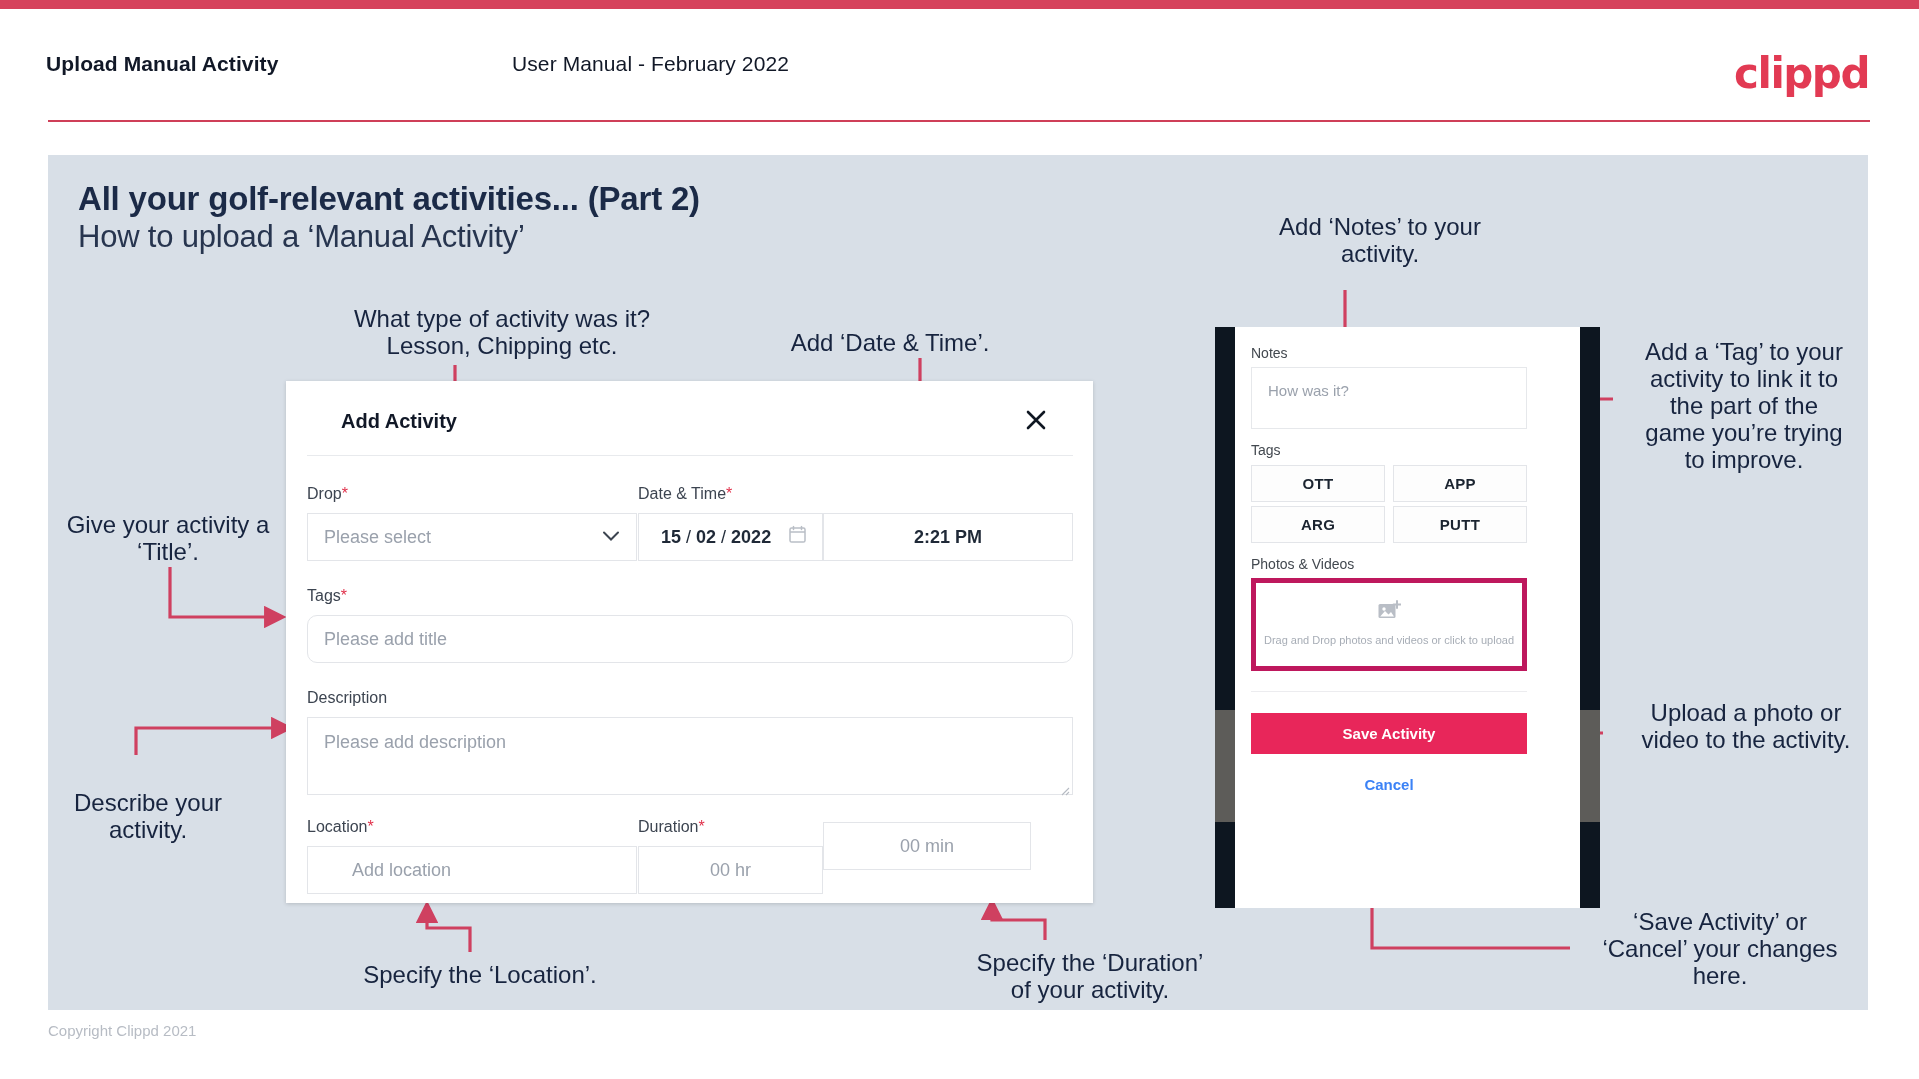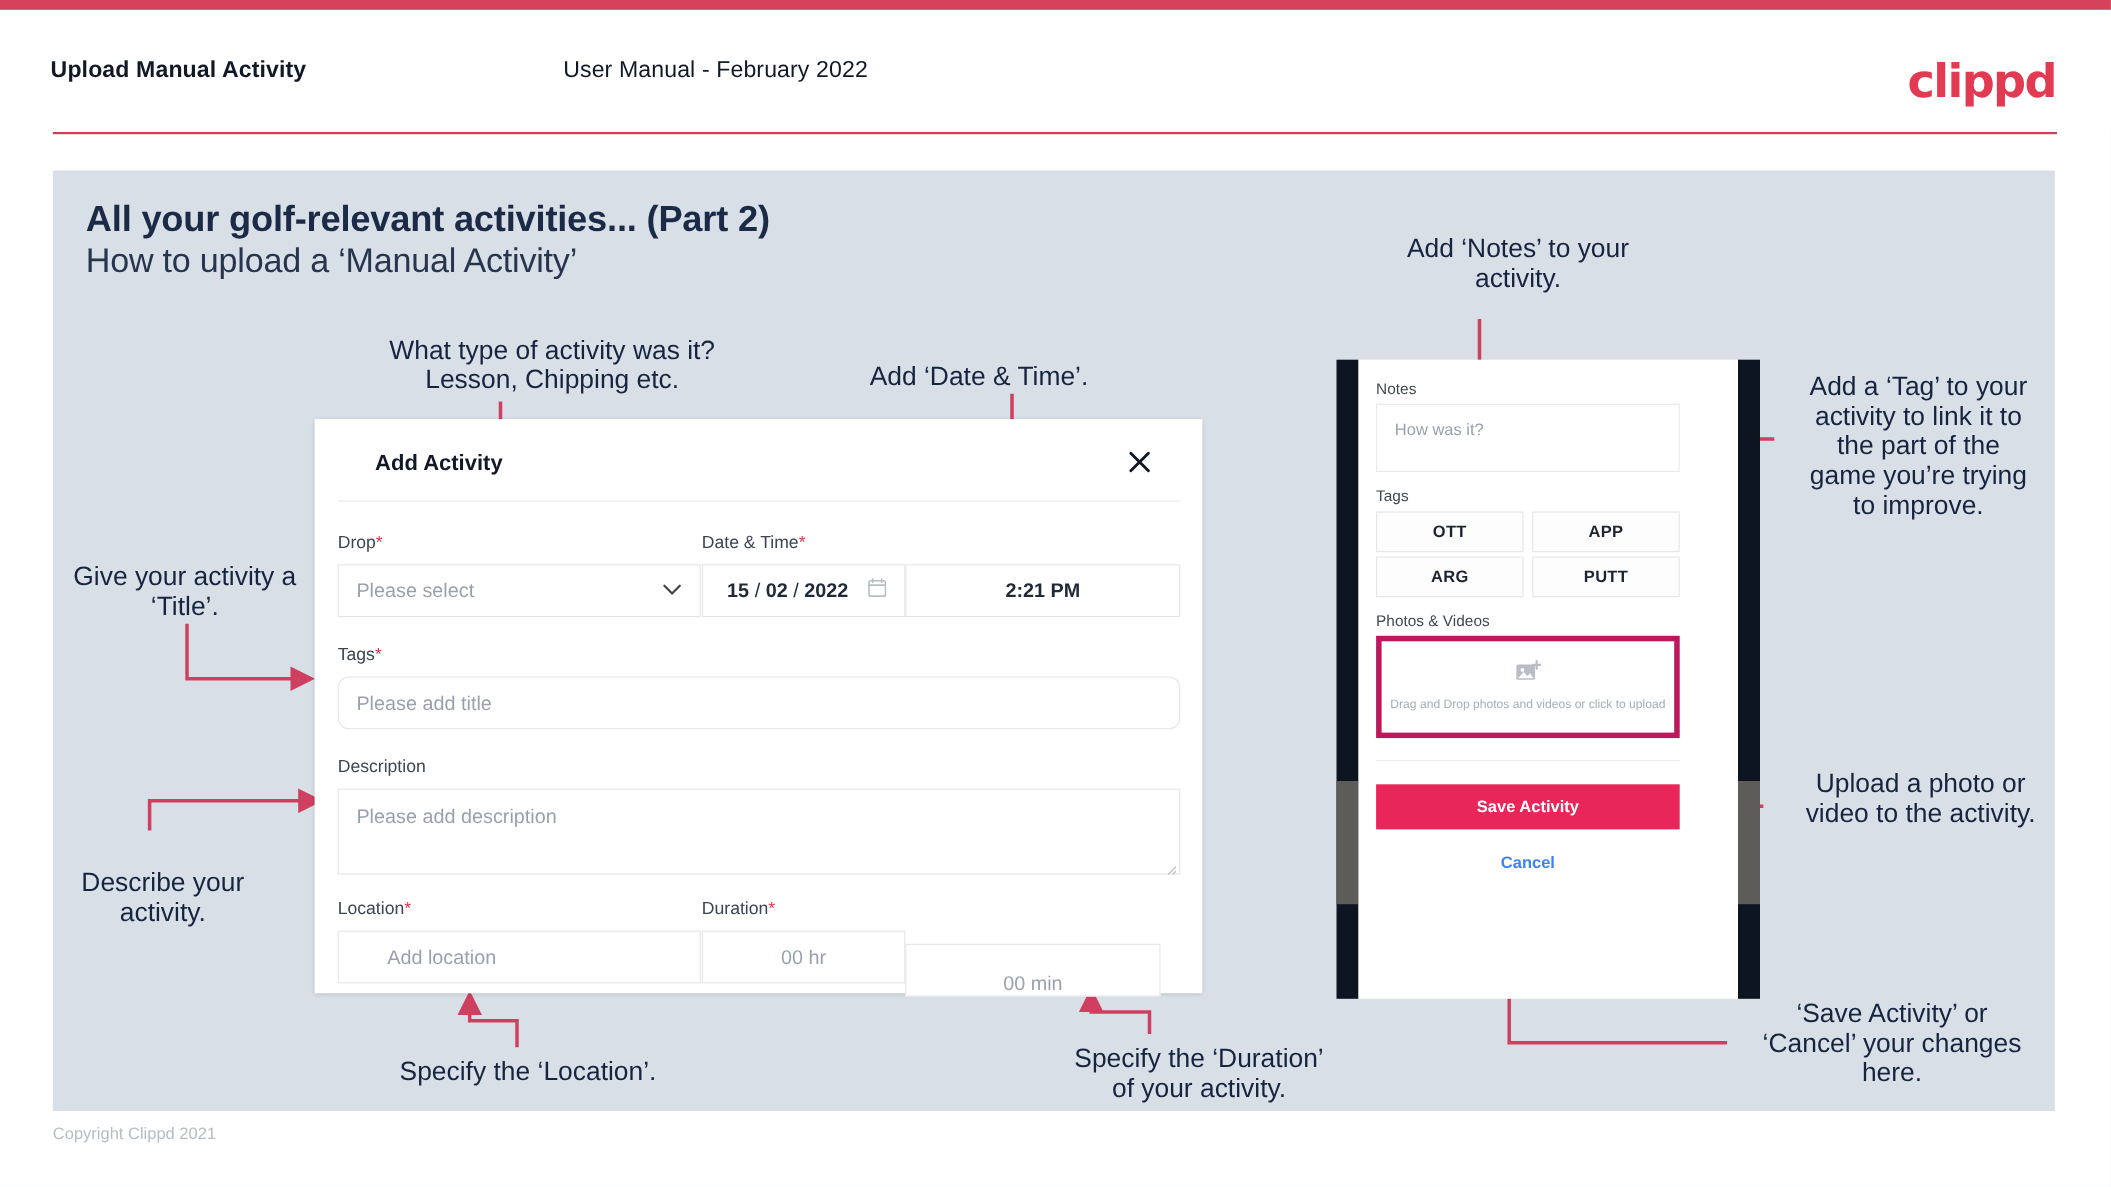--- a/index.html
+++ b/index.html
@@ -261,21 +261,21 @@
   <div class="inp" style="left:21px;top:465px;width:330px;height:48px;padding-left:28px;">
     <span class="ph">Add location</span>
   </div>
 
   <div class="fld-label" style="left:352px;top:437px;">
     <span>Duration</span><span class="req">*</span>
   </div>
   <div class="inp center" style="left:352px;top:465px;width:185px;height:48px;">
     <span class="ph">00 hr</span>
   </div>
-  <div class="inp center" style="left:537px;top:477px;width:232px;height:48px;align-items:flex-end;">
+  <div class="inp center" style="left:537px;top:441px;width:208px;height:48px;">
     <span class="ph">00 min</span>
   </div>
 </div>
 
 <div class="phone">
   <div class="phone-bezel-l"></div>
   <div class="btn-vol-l"></div>
   <div class="phone-bezel-r"></div>
   <div class="btn-vol-r"></div>
 

